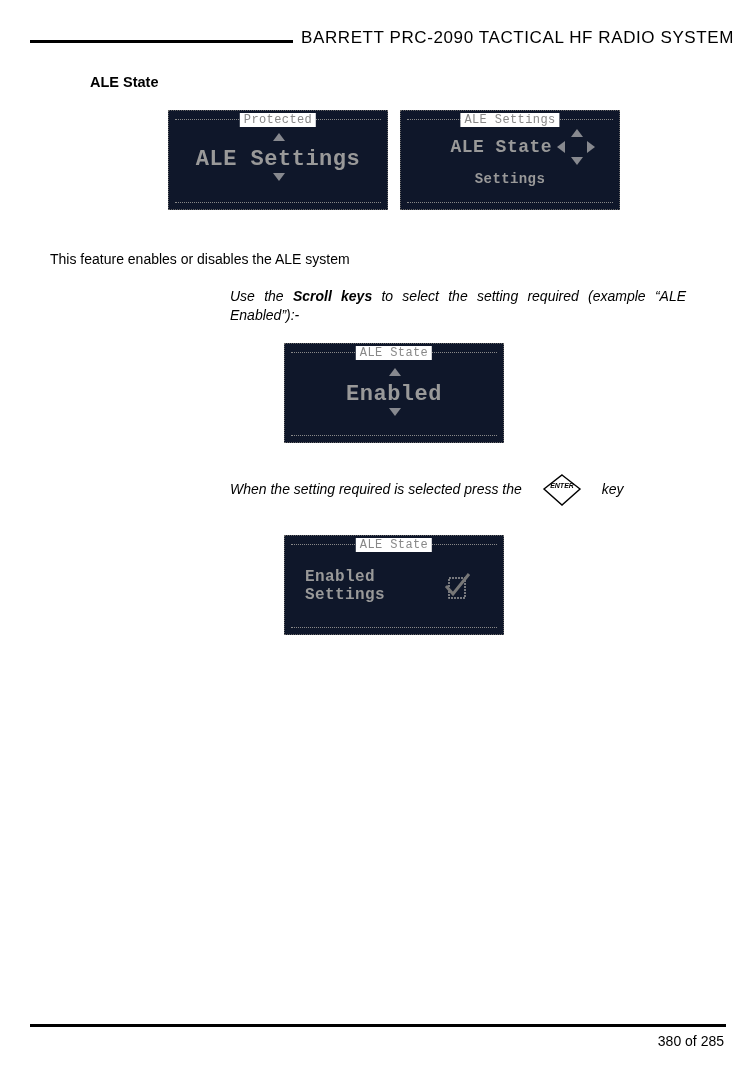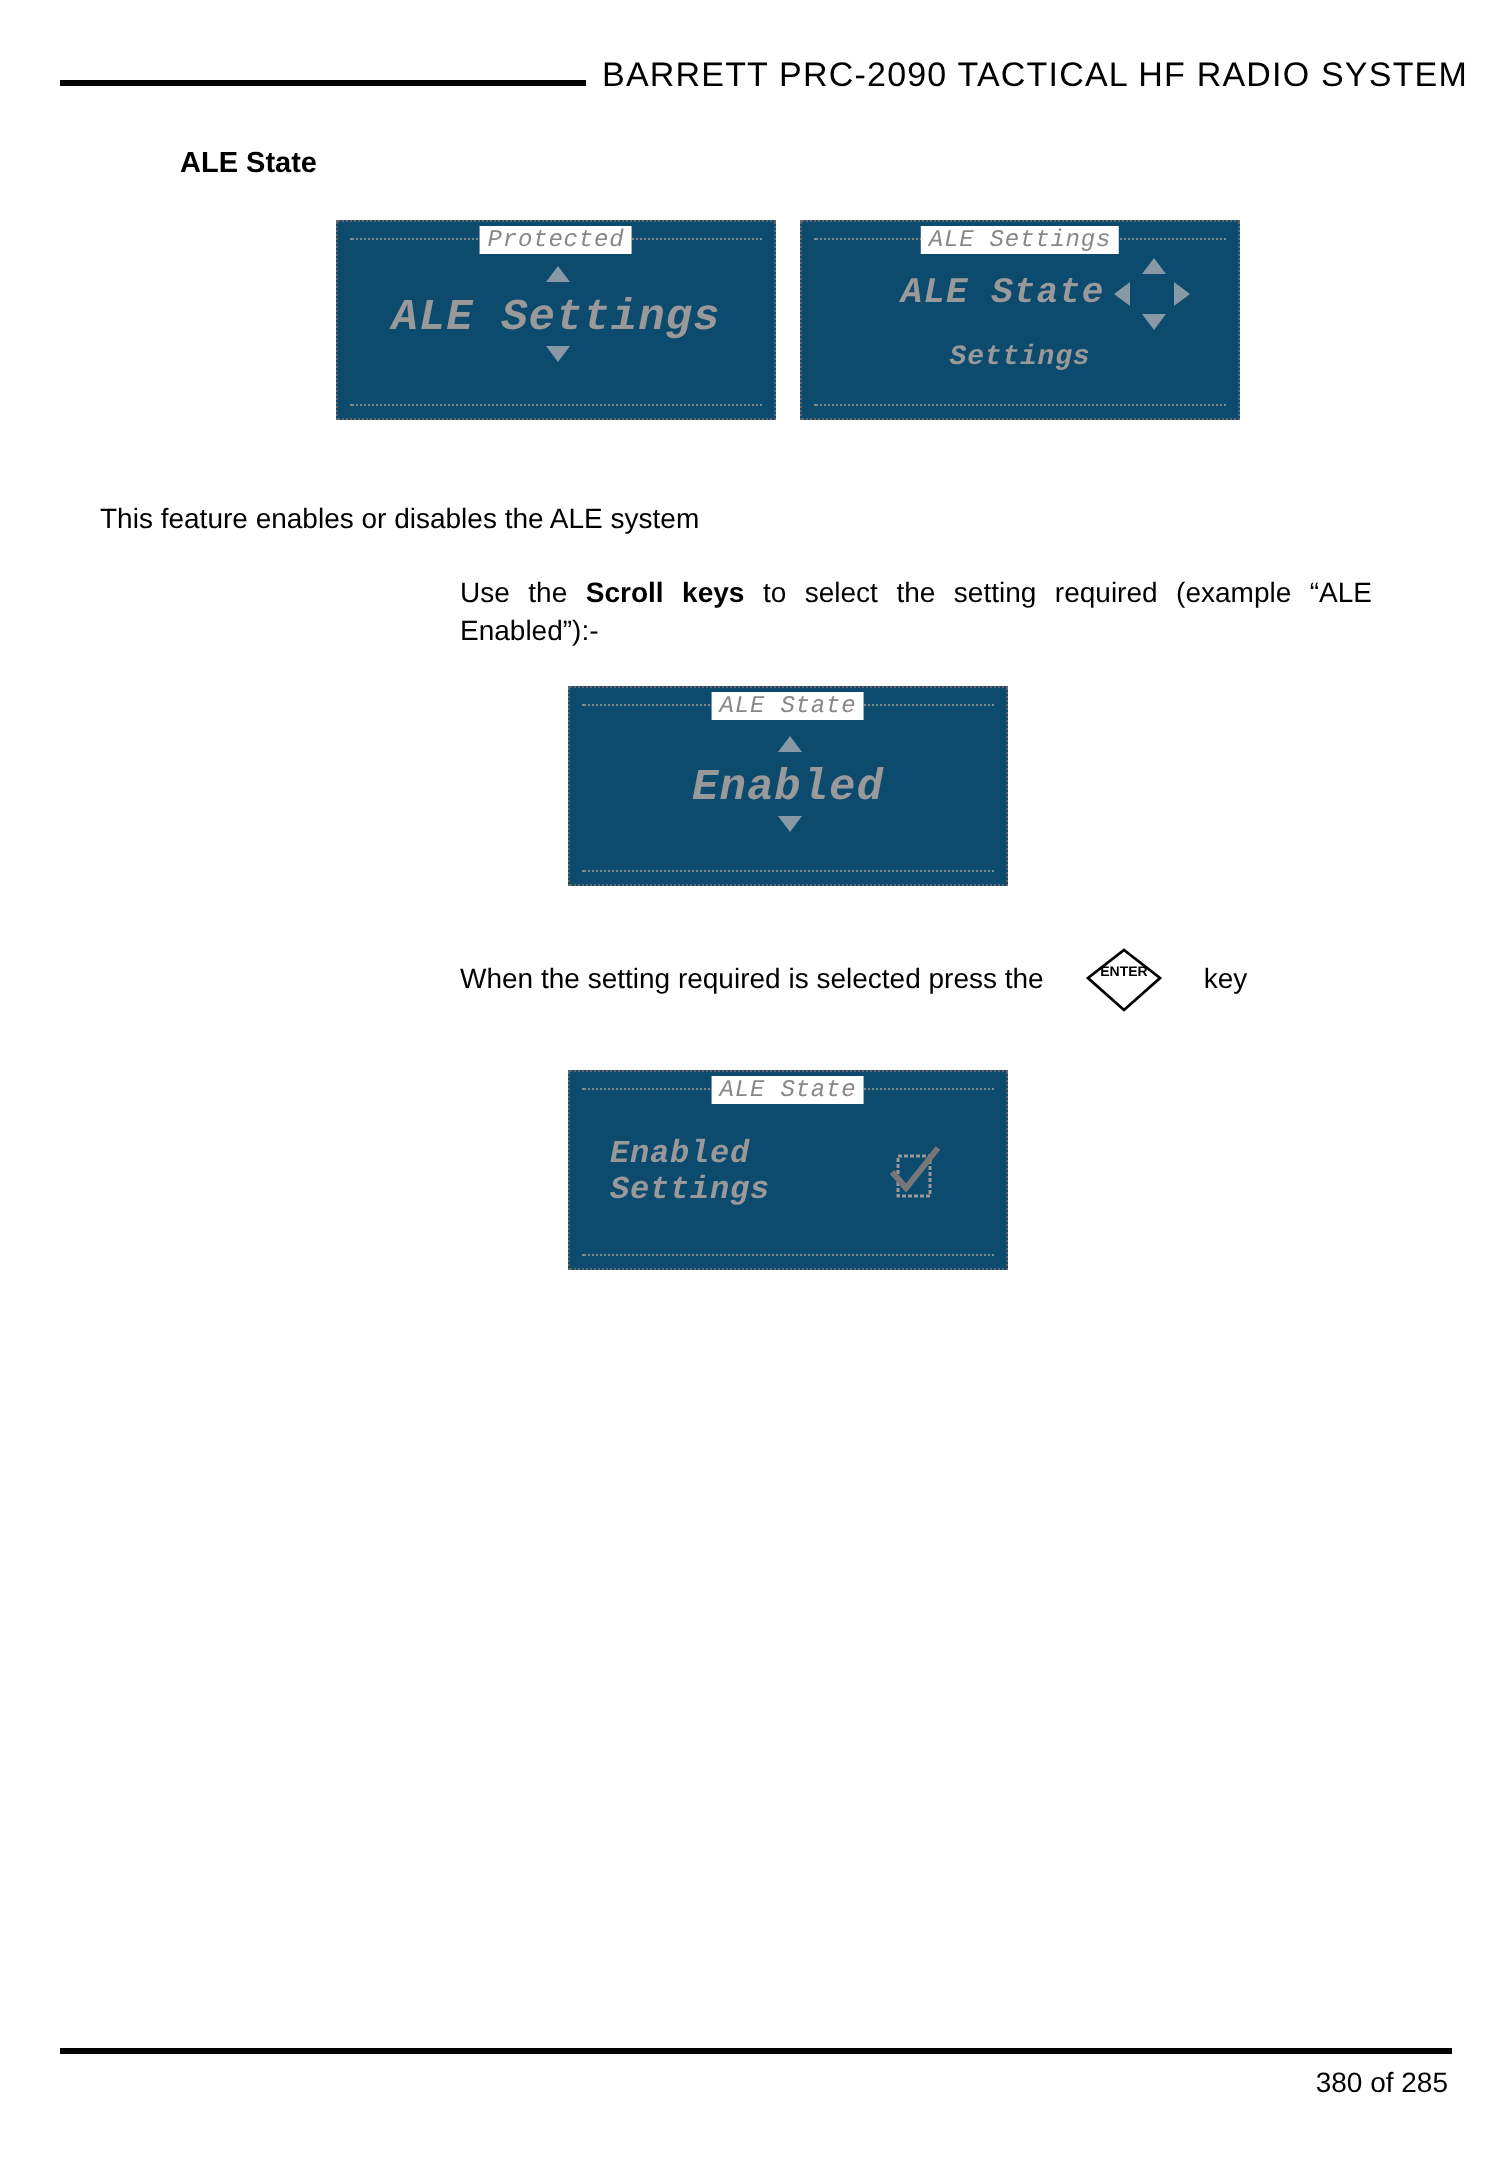--- a/index.html
+++ b/index.html
@@ -66,23 +66,22 @@
     gap: 12px;
     justify-content: center;
     margin: 10px 0 40px 0;
   }
 
   .lcd {
     border: 1px dotted #666;
     width: 220px;
     height: 100px;
     position: relative;
-    background: #0c4a6e;
+    background: #0f172a;
     box-sizing: border-box;
-    font-style: italic;
   }
   .lcd .top-line {
     position: absolute;
     left: 6px; right: 6px; top: 8px;
     border-top: 1.5px dotted #888;
   }
   .lcd .bot-line {
     position: absolute;
     left: 6px; right: 6px; bottom: 6px;
     border-top: 1.5px dotted #888;
@@ -161,20 +160,21 @@
   .dotted-tri { opacity: 0.7; }
 
   .body-text {
     font-size: 14px;
     margin: 0 0 18px 0;
     line-height: 1.35;
   }
   .body-indent {
     margin-left: 140px;
     margin-right: 12px;
+    font-style: italic;
   }
 
   .lcd-single {
     display: flex;
     justify-content: center;
     margin: 10px 0 30px 0;
   }
 
   .enter-line {
     display: flex;

